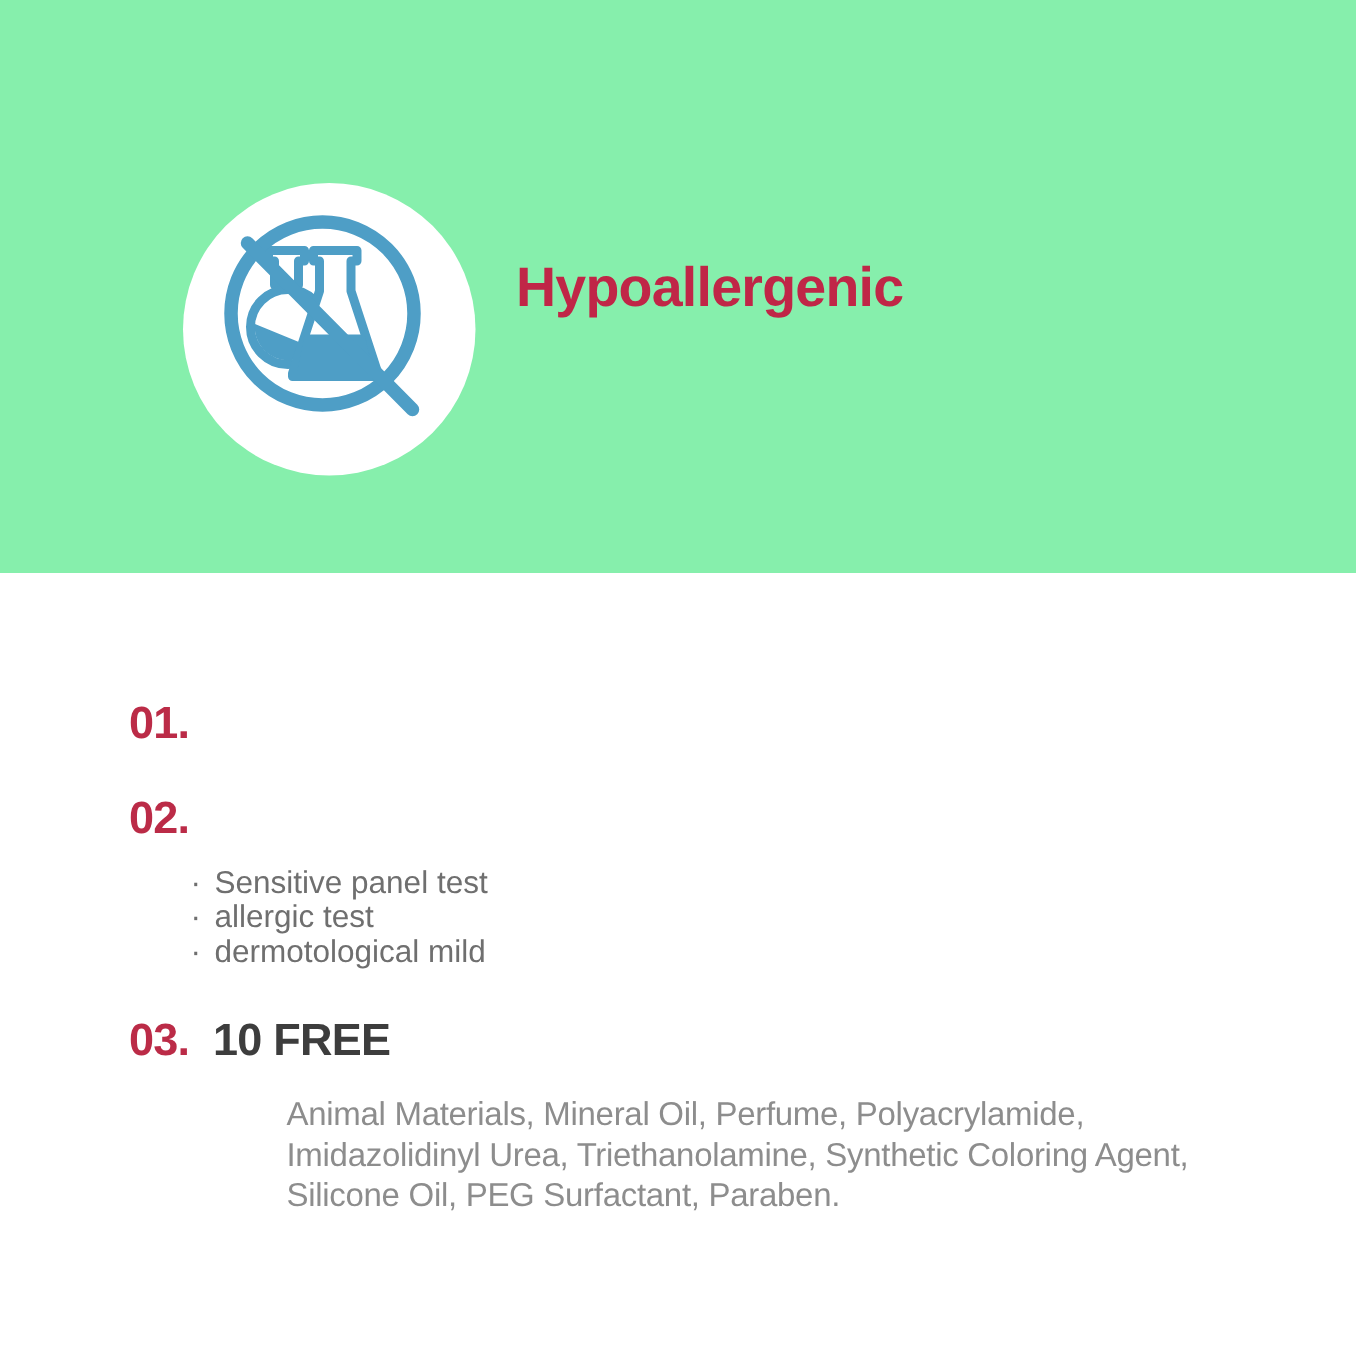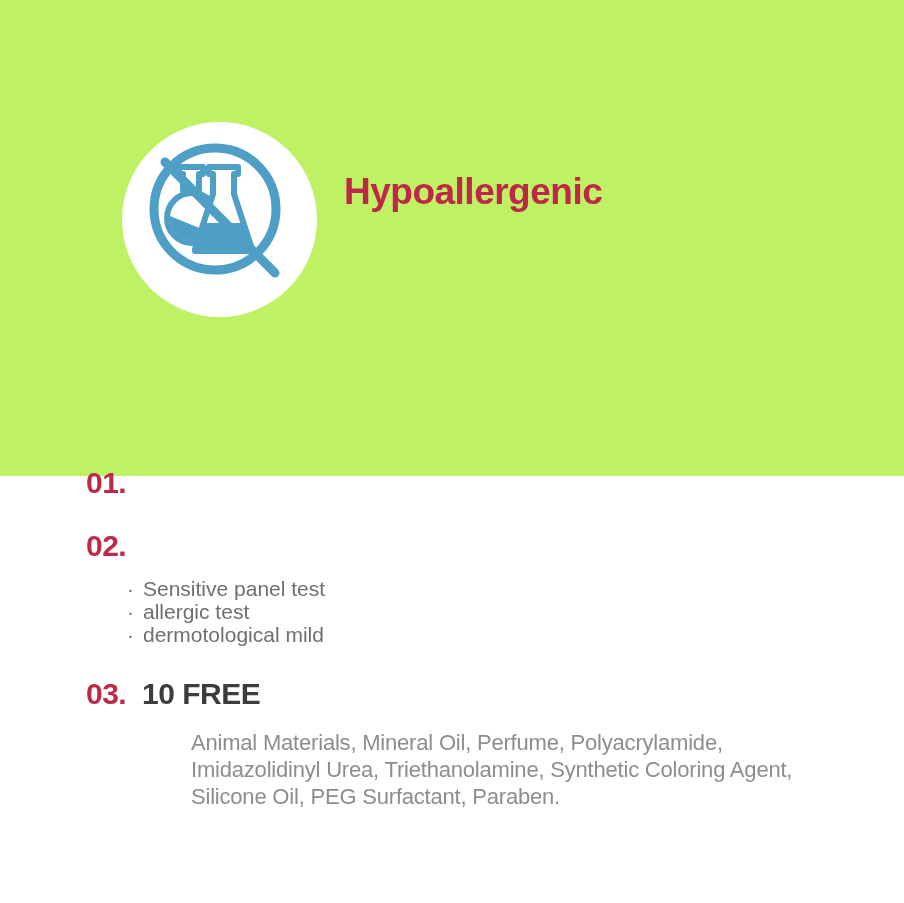--- a/index.html
+++ b/index.html
@@ -1,21 +1,21 @@
 <!DOCTYPE html>
 <html><head>
 <meta charset="utf-8">
 <style>
   html,body{margin:0;padding:0;background:#ffffff;}
   .page{
     position:relative;width:904px;height:903px;background:#ffffff;overflow:hidden;
     font-family:"Liberation Sans",sans-serif;
   }
   
-  .hero{position:absolute;left:0;top:0;width:904px;height:476px;background:#bef264;}
+  .hero{position:absolute;left:0;top:0;width:904px;height:382px;background:#86efac;}
   .badge{
     position:absolute;left:122px;top:122px;width:195px;height:195px;
     border-radius:50%;background:#ffffff;
   }
   .badge svg{position:absolute;left:23px;top:14px;}
   .titles{position:absolute;left:344px;top:173px;}
   .title-accent{
     font-size:37px;font-weight:bold;line-height:38px;letter-spacing:-0.5px;color:#c02647;
   }
   .title-rest{

